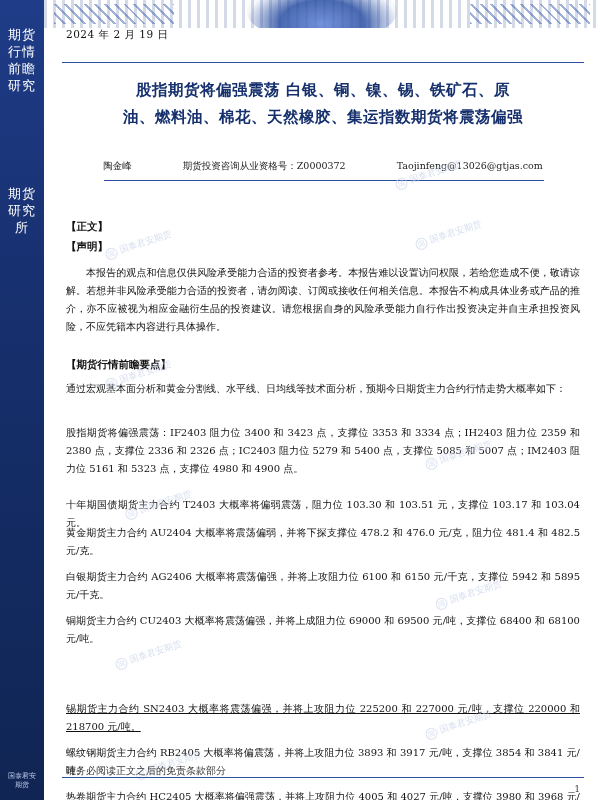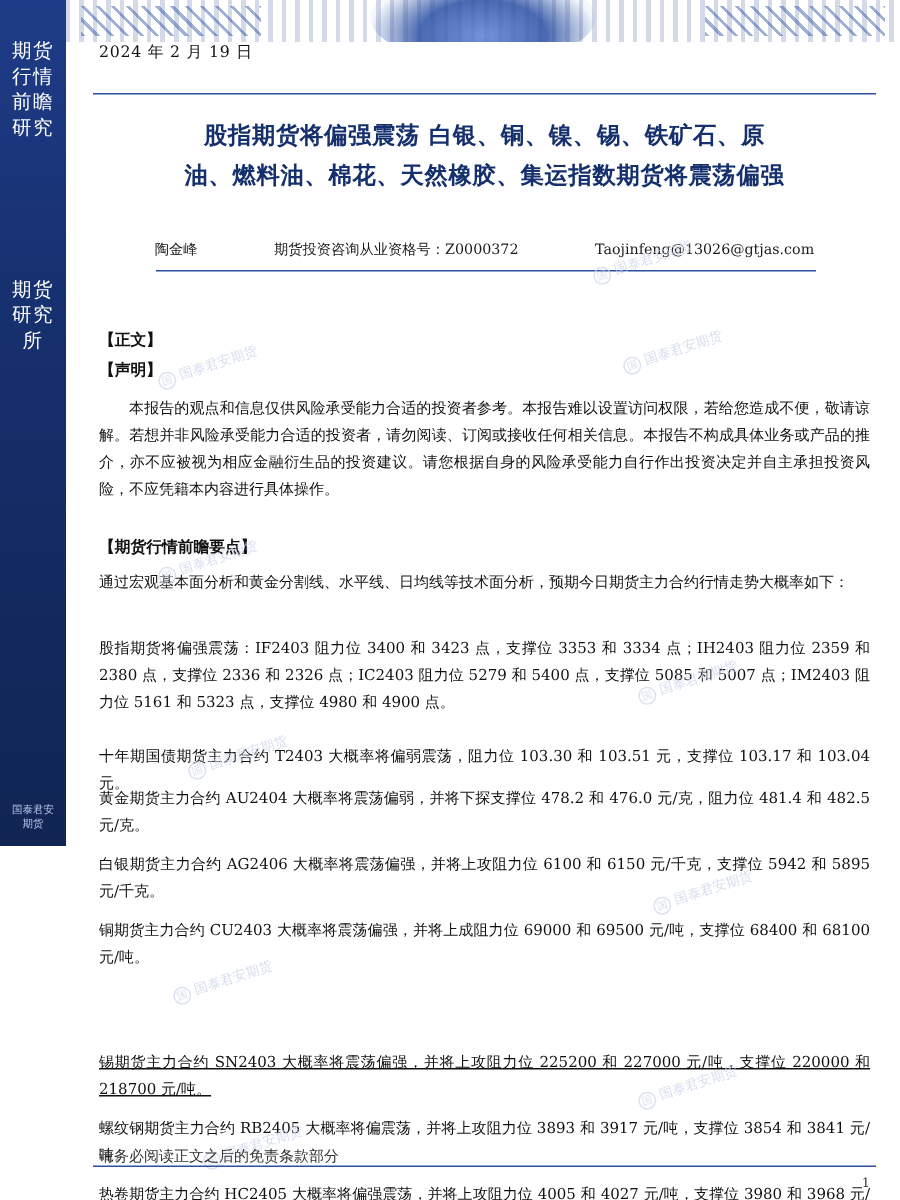--- a/index.html
+++ b/index.html
@@ -7,21 +7,21 @@
   body {
     width:600px; height:800px;
     font-family:"DejaVu Serif","Liberation Serif",serif;
     background:#ffffff;
     overflow:hidden;
     position:relative;
   }
 
   
   #sidebar {
-    position:absolute; left:0; top:0; width:44px; height:564px;
+    position:absolute; left:0; top:0; width:44px; height:800px;
     background:linear-gradient(180deg,#1f3c88 0%,#17306f 35%,#102553 100%);
     color:#ffffff;
   }
   #sidebar .side-title {
     position:absolute; left:8px; top:26px;
     width:28px;
     font-size:13px; line-height:17px; letter-spacing:1px;
     text-align:center;
     font-family:"DejaVu Serif","Liberation Serif",serif;
   }

